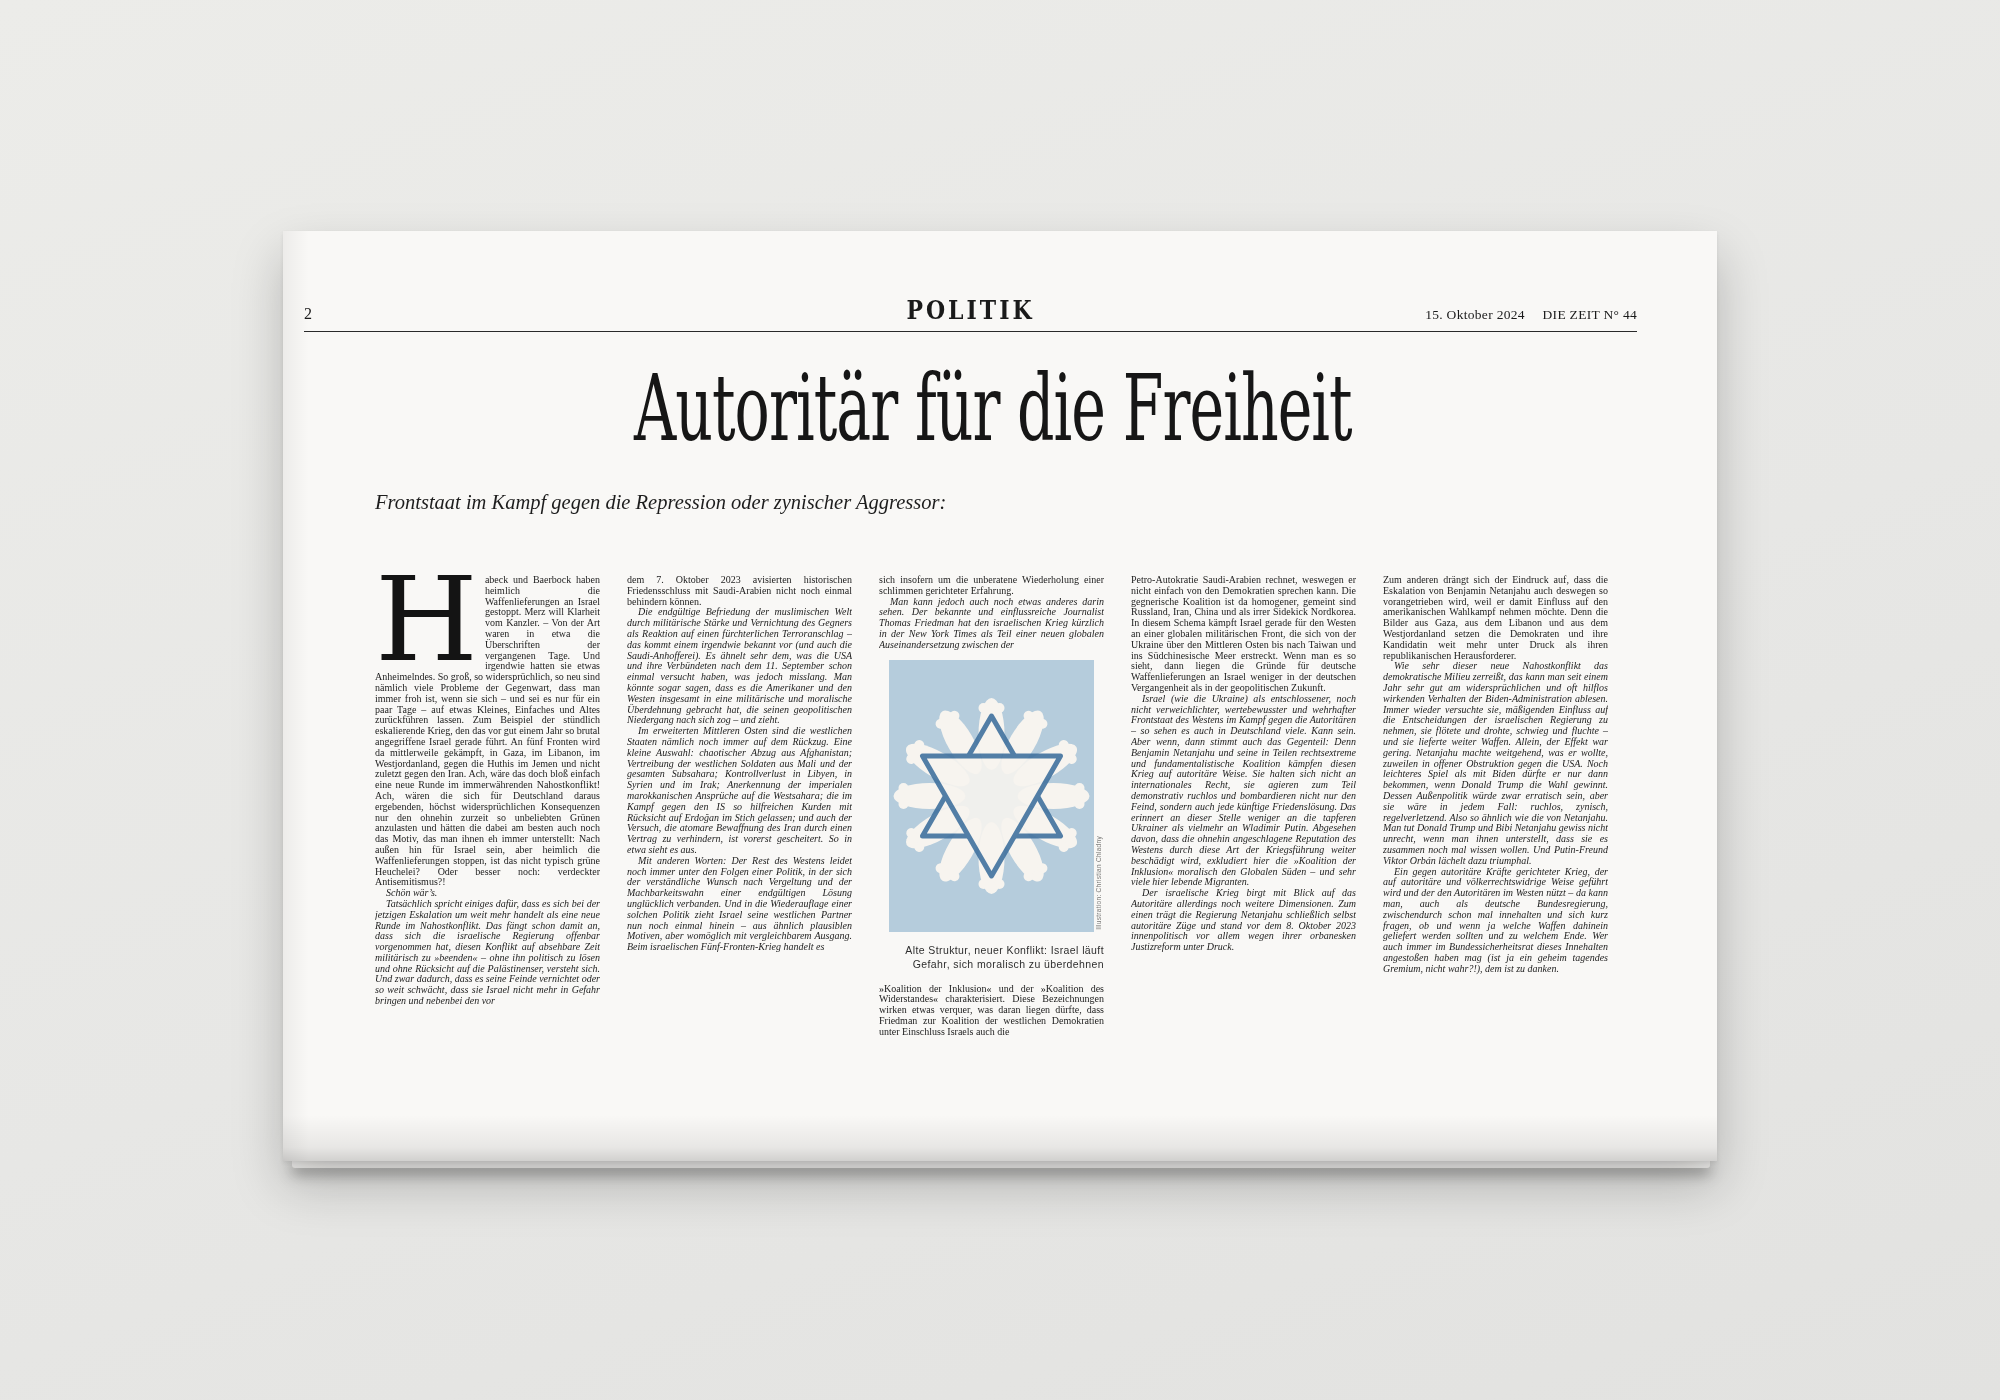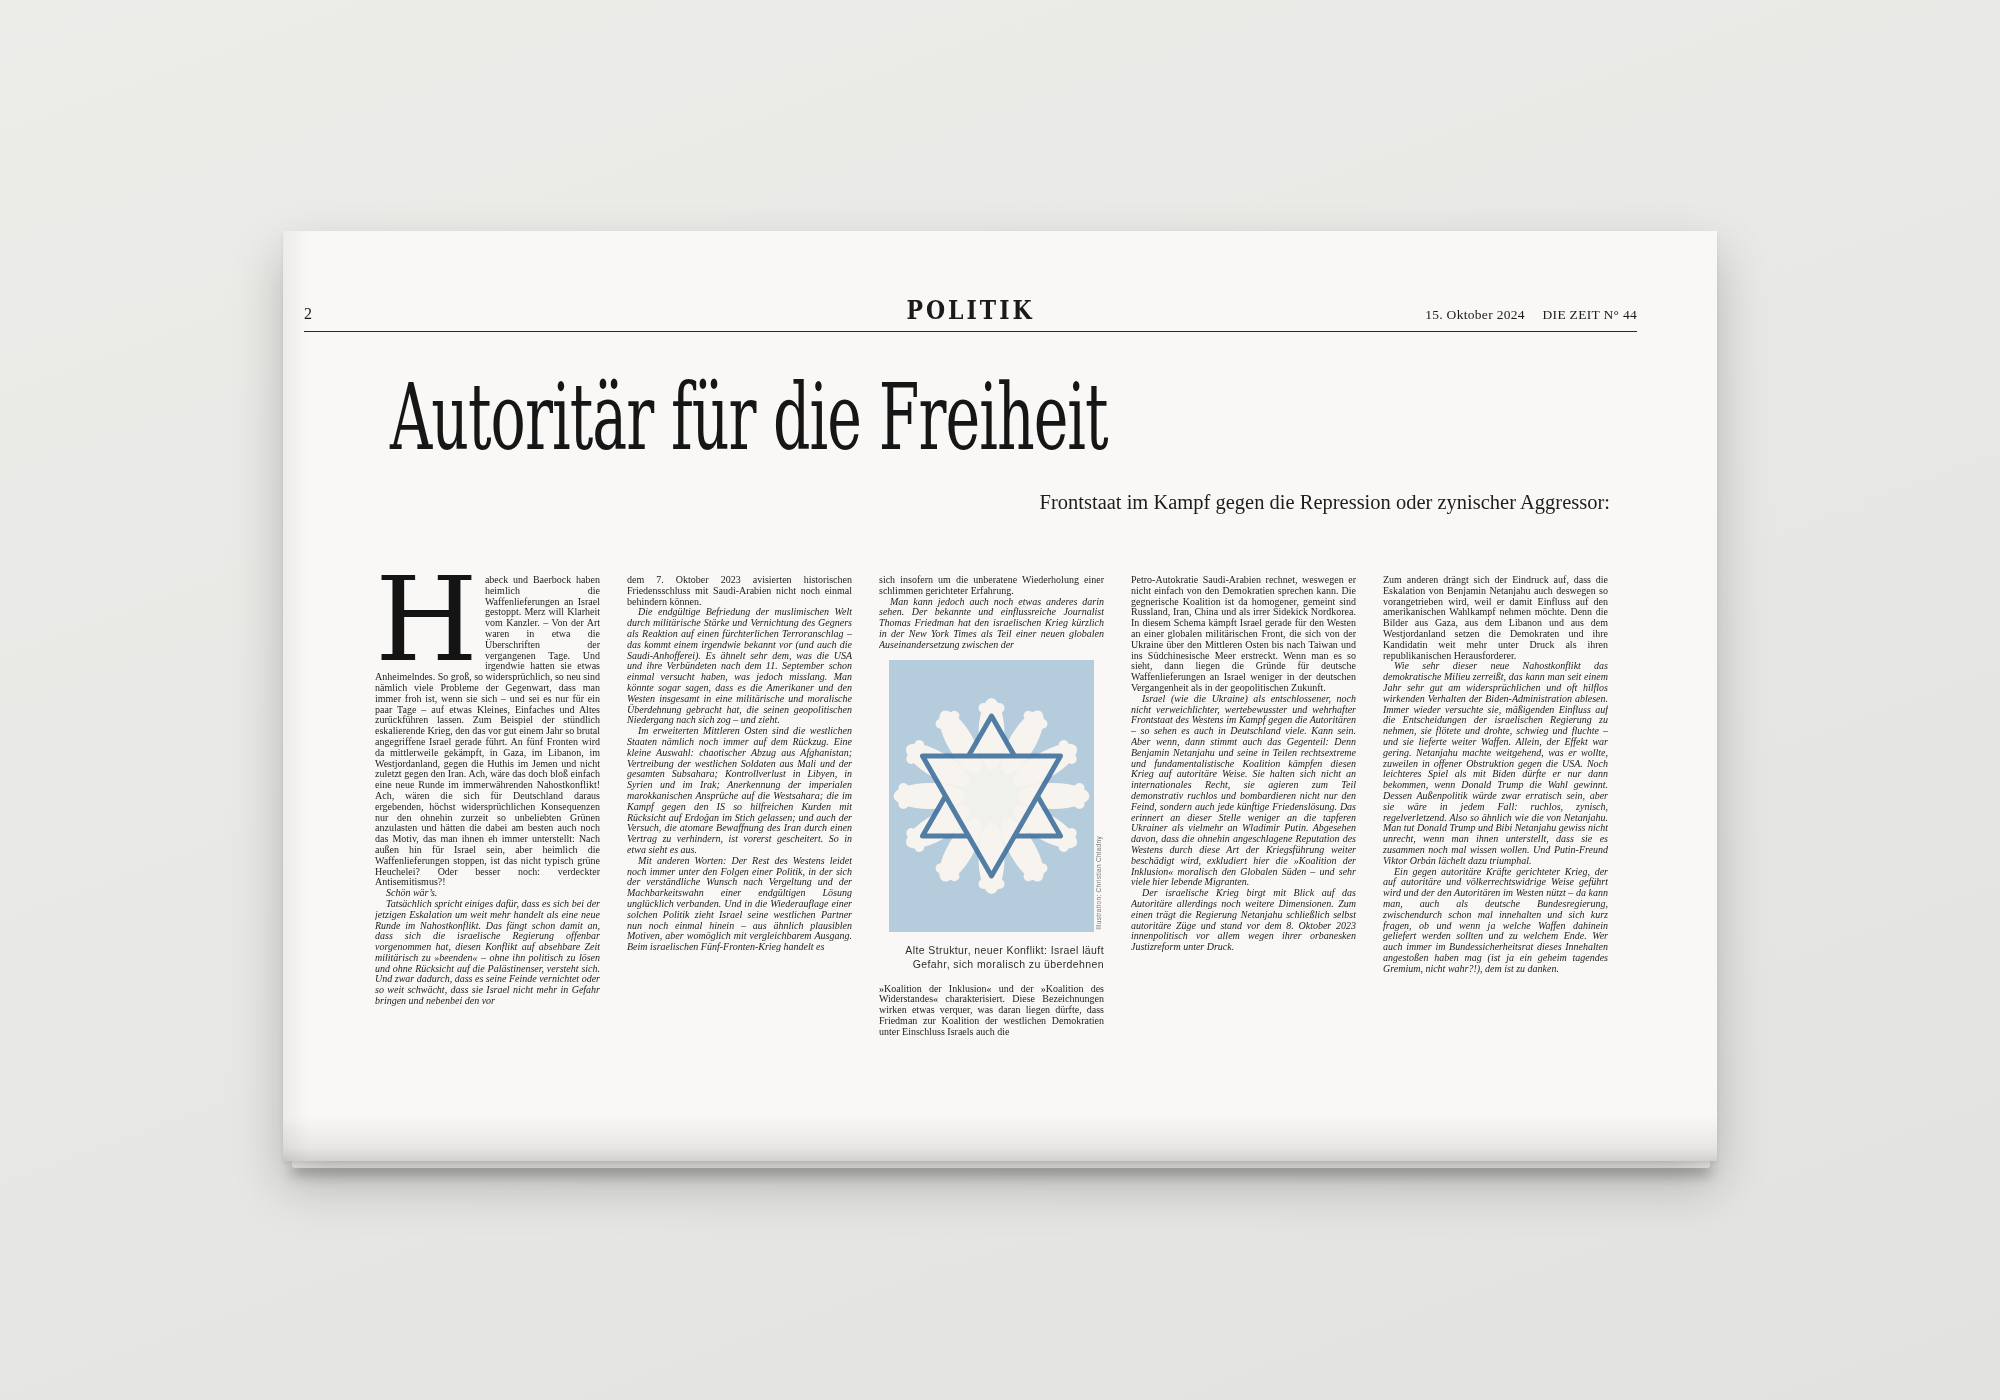--- a/index.html
+++ b/index.html
@@ -21,26 +21,26 @@
   .masthead{position:absolute;left:21px;right:80px;top:62px;height:34px;color:#1a1a1a;}
   .page-num{position:absolute;left:0;bottom:4px;font-size:16px;}
   .section{position:absolute;left:0;right:0;bottom:2px;text-align:center;
     font-family:"DejaVu Serif",serif;font-size:22px;letter-spacing:3px;font-weight:600;
     transform:scaleY(1.15);transform-origin:bottom;}
   .dateline{position:absolute;right:0;bottom:4px;font-size:13.5px;letter-spacing:.3px;}
   .dateline .issue{margin-left:14px;text-align:center;}
   .rule{position:absolute;left:21px;right:80px;top:100px;height:1px;background:#2a2a2a;}
 
   
-  .headline-wrap{position:absolute;left:92px;width:1235px;top:157px;color:#161616;}
+  .headline-wrap{position:absolute;left:92px;width:1235px;top:148px;text-align:center;color:#161616;}
   .headline{display:inline-block;font-family:"DejaVu Serif",serif;font-weight:500;
     font-size:61px;letter-spacing:-1px;transform:scale(.96,1.5);transform-origin:center 70%;
     white-space:nowrap;}
-  .subtitle{position:absolute;left:92px;width:1235px;top:258px;text-align:right;
-    font-size:20.5px;line-height:27px;color:#1d1d1d;}
+  .subtitle{position:absolute;left:92px;width:1235px;top:258px;text-align:left;
+    font-size:20.5px;line-height:27px;color:#1d1d1d;font-style:italic;}
   .byline{font-family:"Liberation Sans",sans-serif;font-size:12px;letter-spacing:.8px;
     color:#2b2b2b;margin-left:10px;}
 
   
   .columns{position:absolute;left:92px;top:344px;width:1235px;height:570px;
     display:flex;gap:27px;}
   .col{width:225px;flex:0 0 225px;font-size:10px;line-height:10.8px;color:#1c1c1c;
     text-align:justify;overflow:hidden;height:570px;}
   .col p{margin:0;}
   .col p.indent{text-indent:11px;font-style:italic;}

